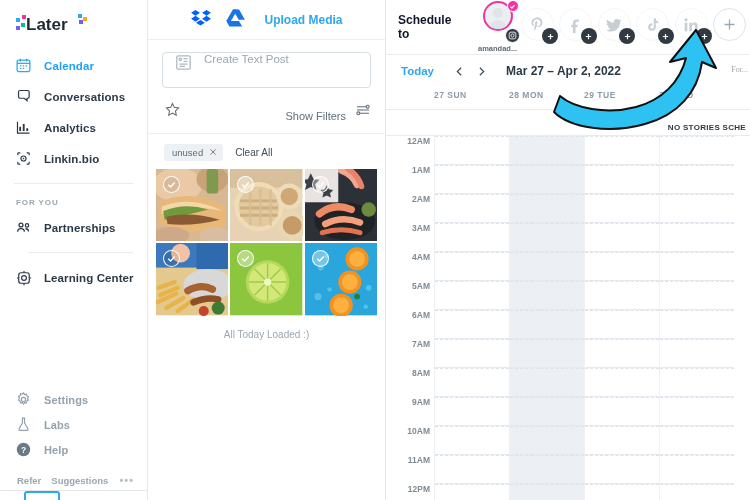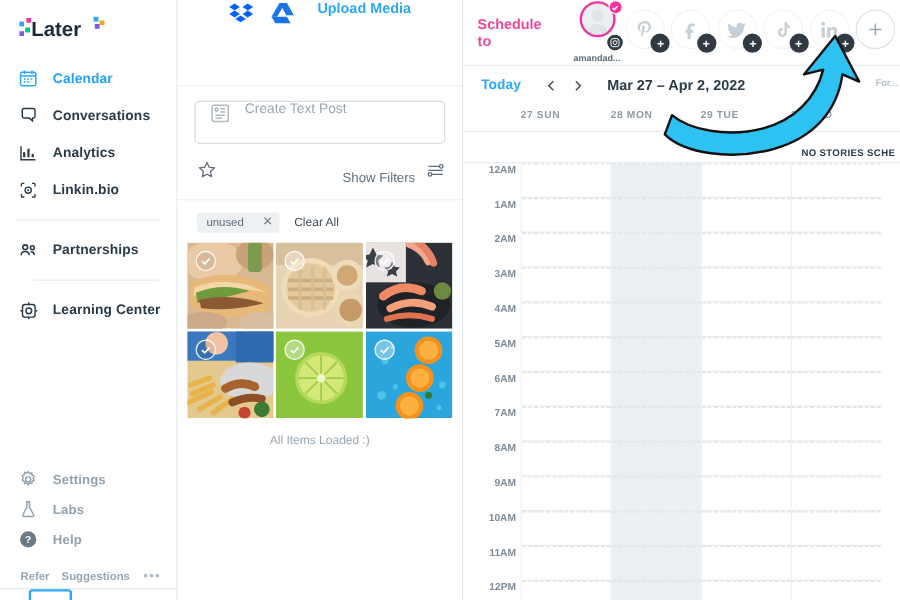--- a/index.html
+++ b/index.html
@@ -55,40 +55,40 @@
 
   
   #media {
     width: 238px; flex: 0 0 238px;
     border-right: 1px solid #e4e8ec;
     background: #fff;
     height: 500px;
     position: relative;
   }
   .upload-row {
-    height: 72px; display: flex; align-items: flex-start; justify-content: center;
+    height: 40px; display: flex; align-items: center; justify-content: center;
     gap: 13px; border-bottom: 1px solid #eceff2;
   }
   .upload-label { color: #2ea8f0; font-size: 12px; font-weight: 600; margin-left: 4px; cursor: pointer; }
   .textpost-wrap { padding: 12px 14px 11px 14px; }
   .textpost {
     height: 36px; border: 1px solid #d6dde3; border-radius: 4px;
     display: flex; padding: 0 11px; gap: 11px;
     background: #fff; cursor: text;
   }
   .textpost .ph { color: #9aa7b2; font-size: 11.5px; }
   .filter-row {
     display: flex; align-items: flex-end; padding: 2px 14px 11px 16px;
     border-bottom: 1px solid #eceff2;
   }
   .filter-row .showfilters { margin-left: auto; font-size: 11px; color: #60707c; font-weight: 500; margin-right: 9px; cursor: pointer; }
   .tag-row { display: flex; align-items: center; gap: 12px; padding: 10px 14px 8px 16px; }
   .tag {
     background: #eef1f4; border-radius: 3px; height: 17px;
-    display: flex; align-items: center; gap: 16px; padding: 0 6px 0 8px;
+    display: flex; align-items: center; gap: 6px; padding: 0 6px 0 8px;
     font-size: 9.5px; color: #5d6b77; cursor: pointer;
   }
   .clear-all { font-size: 10px; color: #3d4b57; font-weight: 500; cursor: pointer; }
   .grid { display: grid; grid-template-columns: repeat(3, 1fr); gap: 2px; padding: 0 8px; }
   .cell { position: relative; aspect-ratio: 1/1; overflow: hidden; cursor: pointer; }
   .cell .check {
     position: absolute; top: 7px; left: 7px; width: 17px; height: 17px;
     border-radius: 50%; border: 1.6px solid rgba(255,255,255,.92);
     display: flex; align-items: center; justify-content: center;
     background: rgba(0,0,0,.07);
@@ -96,21 +96,21 @@
   .cell .check.solid { background: rgba(255,255,255,.35); }
   .cell .check svg { display: block; }
   .all-loaded { text-align: center; font-size: 10px; color: #9aa7b2; padding: 13px 0; }
 
   
   #schedule { flex: 1; height: 500px; position: relative; background: #fff; }
   .sched-head {
     height: 55px; border-bottom: 1px solid #e8ecef;
     display: flex; align-items: center; padding-left: 12px; gap: 0;
   }
-  .sched-to { font-size: 12px; font-weight: 700; color: #ec4899; margin-right: 13px; }
+  .sched-to { font-size: 12px; font-weight: 700; color: #0f172a; margin-right: 13px; }
   .acct { position: relative; width: 44px; display: flex; flex-direction: column; align-items: center; }
   .acct-av {
     width: 30px; height: 30px; border-radius: 50%;
     border: 2px solid #ef36a0; background: #eceff2; position: relative;
     display: flex; align-items: flex-end; justify-content: center; overflow: hidden;
   }
   .acct-av .person-head { position:absolute; top:5px; width:10px; height:10px; border-radius:50%; background:#dfe4e8; }
   .acct-av .person-body { position:absolute; bottom:-3px; width:18px; height:12px; border-radius:9px 9px 0 0; background:#dfe4e8; }
   .acct-badge {
     position: absolute; top: -1px; right: 0px; width: 12px; height: 12px;
@@ -167,21 +167,21 @@
     content: ''; position: absolute; left: 0; right: 0; top: 0; height: 1px;
     border-top: 1px dashed #dde3e8;
   }
   .hour-cell::before {
     content: ''; position: absolute; left: 0; right: 0; bottom: 0; height: 1px;
     background: #e4eaef;
   }
 
   
   #arrow { position: absolute; right: 0; top: 0; width: 200px; height: 135px; pointer-events: none; }
-  .cut-text { position: absolute; right: 2px; top: 65px; font-size: 8px; color: #9aa7b2; }
+  .cut-text { position: absolute; right: 2px; top: 65px; font-size: 8px; color: #9aa7b2; font-family: Liberation Serif, serif; }
 </style>
 </head>
 <body>
 
 <div id="app">
 
   <div id="sidebar">
     <div class="logo-wrap">
       <svg class="logo" width="72" height="24" viewBox="0 0 72 24">
         <rect x="0" y="6" width="4" height="4" fill="#2ea8f0"></rect>
@@ -237,20 +237,21 @@
             <path d="M4 7.5V5a1 1 0 011-1h2.5M16.5 4H19a1 1 0 011 1v2.5M20 16.5V19a1 1 0 01-1 1h-2.5M7.5 20H5a1 1 0 01-1-1v-2.5"></path>
             <circle cx="12" cy="12" r="3.6"></circle>
               <circle cx="12" cy="12" r="1.2" fill="#2b3a47" stroke="none"></circle>
           </svg>
         </span>
         <span class="lbl">Linkin.bio</span>
       </div>
     </div>
 
     <div class="sep"></div>
+    <div class="section-head">FOR YOU</div>
 
     <div class="nav">
       <div class="nav-item">
         <span class="ico">
           <svg width="18" height="18" viewBox="0 0 24 24" fill="none" stroke="#2b3a47" stroke-width="1.7">
             <circle cx="8" cy="8" r="2.6"></circle>
               <circle cx="16" cy="8.5" r="2.2"></circle>
             <path d="M3.5 17c0-2.5 2-4.2 4.5-4.2s4.5 1.7 4.5 4.2"></path>
             <path d="M14 13c2.3 0 4 1.5 4 3.8"></path>
           </svg>
@@ -493,21 +494,21 @@
           <circle cx="72" cy="74" r="4" fill="#2e7d32"></circle>
         </svg>
         <span class="check solid">
           <svg width="11" height="11" viewBox="0 0 24 24" fill="none" stroke="#ffffff" stroke-width="3">
               <path d="M5 12.5l5 5 9-10"></path>
             </svg>
         </span>
       </div>
     </div>
 
-    <div class="all-loaded">All Items Loaded :)</div>
+    <div class="all-loaded">All Today Loaded :)</div>
   </div>
 
   <div id="schedule">
 
     <div class="sched-head">
       <span class="sched-to">Schedule to</span>
 
       <div class="acct">
         <div class="acct-av">
           <span class="person-head"></span>

